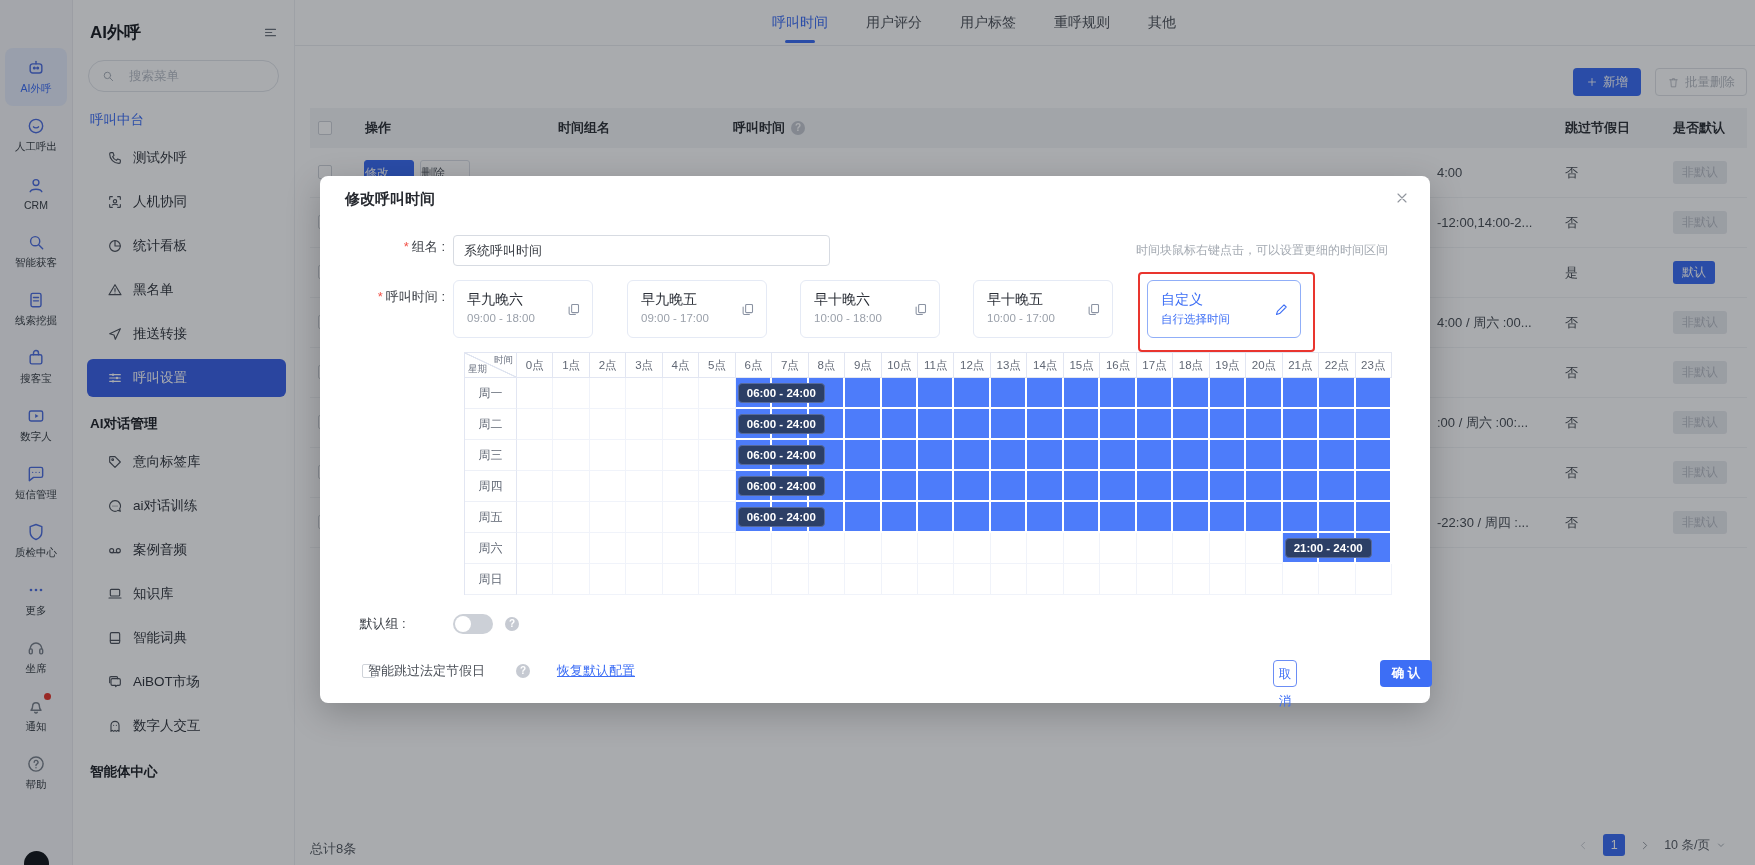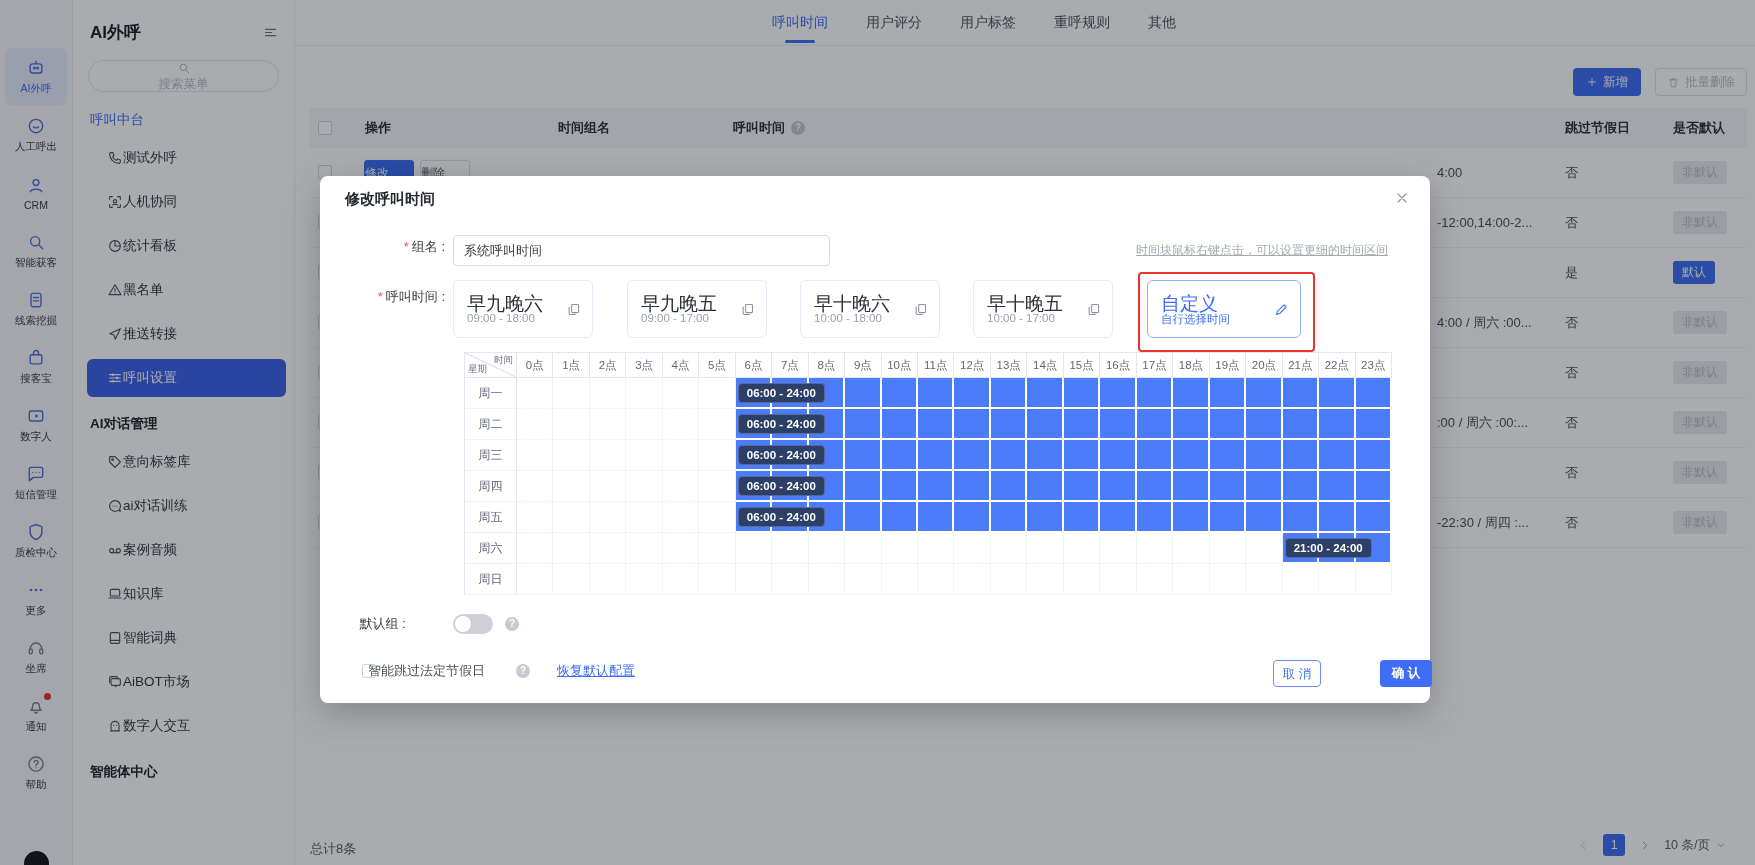--- a/index.html
+++ b/index.html
@@ -16,25 +16,25 @@
   .rail-item.active{background:#e7edfc;}
   .rail-item.active .rlb{color:#3d6ef5;}
   .rdot{position:absolute;top:7px;right:16px;width:7px;height:7px;border-radius:50%;background:#e6382e;}
   .rail-avatar{position:absolute;bottom:-11px;left:24px;width:25px;height:25px;border-radius:50%;background:#15181d;}
 
   
   .sidebar{position:absolute;left:73px;top:0;bottom:0;width:222px;background:#fff;border-right:1px solid #eef0f3;z-index:1;box-sizing:border-box;}
   .sb-head{display:flex;align-items:center;justify-content:space-between;padding:21px 16px 10px 17px;}
   .sb-title{font-size:17px;font-weight:bold;color:#1c1f24;}
   .sb-collapse{font-size:15px;color:#6f757e;cursor:pointer;}
-  .sb-search{margin:6px 15px 4px;height:30px;border:1px solid #e2e5ea;border-radius:16px;display:flex;align-items:center;gap:1px;padding:0 12px;color:#b9bec7;font-size:12.5px;flex-direction:column;}
+  .sb-search{margin:6px 15px 4px;height:30px;border:1px solid #e2e5ea;border-radius:16px;display:flex;align-items:center;gap:14px;padding:0 12px;color:#b9bec7;font-size:12.5px;}
   .sb-search .ic{font-size:14px;color:#aab0b9;}
   .sb-sec{padding:15px 17px 7px;font-size:13.5px;color:#23262b;font-weight:bold;}
   .sb-sec.accent{color:#3d6ef5;font-weight:normal;}
-  .sb-item{height:44px;display:flex;align-items:center;padding-left:34px;font-size:13.5px;color:#33373e;cursor:pointer;}
+  .sb-item{height:44px;display:flex;align-items:center;gap:10px;padding-left:34px;font-size:13.5px;color:#33373e;cursor:pointer;}
   .sb-item .ic{font-size:16px;color:#4d525b;}
   .sb-item.active{height:38px;margin:3px 8px 3px 14px;padding-left:20px;background:#3d63e8;color:#fff;border-radius:6px;}
   .sb-item.active .ic{color:#fff;}
 
   
   .main{position:absolute;left:295px;right:0;top:0;bottom:0;background:#fff;z-index:1;}
   .tabbar{height:45px;border-bottom:1px solid #ebedf0;display:flex;align-items:stretch;padding-left:477px;gap:38px;font-size:14px;color:#4e5259;}
   .tab{position:relative;display:flex;align-items:center;cursor:pointer;white-space:nowrap;}
   .tab.active{color:#3d6ef5;}
   .tab.active::after{content:"";position:absolute;left:50%;transform:translateX(-50%);bottom:2px;width:30px;height:3px;border-radius:2px;background:#3d6ef5;}
@@ -71,23 +71,23 @@
   .overlay{position:absolute;inset:0;background:rgba(10,14,22,0.35);z-index:40;}
   .modal{position:absolute;left:320px;top:176px;width:1110px;height:527px;background:#fff;border-radius:8px;box-shadow:0 10px 34px rgba(0,0,0,.22);z-index:50;font-size:13px;}
   .m-title{position:absolute;left:25px;top:14px;font-size:15px;font-weight:bold;color:#25282e;}
   .m-close{position:absolute;right:20px;top:14px;font-size:16px;color:#90959d;cursor:pointer;}
   .f-label{position:absolute;left:0;width:125px;text-align:right;color:#383c43;font-size:13px;}
   .star{color:#f25248;margin-right:3px;}
   .l1{top:62px;}
   .l2{top:112px;}
   .l3{top:439px;text-align:center;}
   .m-input{position:absolute;left:133px;top:59px;width:365px;height:29px;border:1px solid #d7dbe2;border-radius:4px;line-height:29px;padding-left:10px;color:#383c43;box-sizing:content-box;cursor:text;}
-  .m-hint{position:absolute;right:42px;top:66px;font-size:12px;color:#a3a9b1;text-decoration:underline;}
+  .m-hint{position:absolute;right:42px;top:66px;font-size:12px;color:#a3a9b1;}
   .pcard{position:absolute;top:104px;height:58px;border:1px solid #e5eaf5;border-radius:6px;background:#fff;box-sizing:border-box;cursor:pointer;}
-  .pcard .c-name{position:absolute;left:13px;top:10px;font-size:19px;color:#2c3038;}
+  .pcard .c-name{position:absolute;left:13px;top:10px;font-size:14px;color:#2c3038;}
   .pcard .c-time{position:absolute;left:13px;top:31px;font-size:11.5px;color:#9aa0aa;}
   .pcard .c-ic{position:absolute;right:11px;top:21px;font-size:15px;color:#8b93a3;}
   .pcard.sel{border-color:#90aef8;}
   .pcard.sel .c-name,.pcard.sel .c-time{color:#3d6ef5;}
   .pcard.sel .c-ic{color:#3d6ef5;}
   .red-box{position:absolute;left:818px;top:96px;width:173px;height:76px;border:2px solid #e9352e;border-radius:4px;pointer-events:none;z-index:5;}
   .sched{position:absolute;left:144px;top:176px;width:927px;height:242px;display:grid;grid-template-columns:52px repeat(24,1fr);grid-template-rows:25px repeat(7,31px);border-top:1px solid #e2e6f2;border-left:1px solid #e2e6f2;background:#fff;box-sizing:content-box;}
   .gcell{border-right:1px solid #e2e6f2;border-bottom:1px solid #e2e6f2;}
   .ghead{display:flex;align-items:center;justify-content:center;font-size:11.5px;color:#606774;white-space:nowrap;}
   .gday{display:flex;align-items:center;justify-content:center;font-size:12px;color:#606774;border-right:1px solid #e2e6f2;border-bottom:1px solid #edf0f7;}
@@ -98,21 +98,21 @@
   .gc.gfill{background:#4d7cfa;border-right:2px solid #fff;border-bottom:2px solid #fff;}
   .gbadge{position:absolute;height:20px;line-height:18px;padding:0 8px;background:#2c3f66;border:1px solid #56699a;color:#fff;font-size:11.5px;font-weight:bold;border-radius:4px;white-space:nowrap;box-sizing:border-box;z-index:3;cursor:context-menu;}
   .toggle{position:absolute;left:133px;top:438px;width:40px;height:20px;border-radius:10px;background:#ccd0d7;cursor:pointer;}
   .toggle .knob{position:absolute;left:2px;top:2px;width:16px;height:16px;border-radius:50%;background:#fff;}
   .q1{position:absolute;left:185px;top:441px;cursor:pointer;}
   .m-cb{left:42px;top:488px;cursor:pointer;}
   .skip-label{position:absolute;left:48px;top:486px;font-size:13px;color:#4a4f57;}
   .q2{position:absolute;left:196px;top:488px;cursor:pointer;}
   .restore{position:absolute;left:237px;top:486px;font-size:13px;color:#3d6ef5;text-decoration:underline;cursor:pointer;}
   .btn{position:absolute;top:484px;height:27px;line-height:27px;text-align:center;border-radius:4px;font-size:12.5px;cursor:pointer;box-sizing:border-box;}
-  .btn.cancel{left:953px;width:48px;background:#fff;border:1px solid #6b8df5;color:#3d6ef5;}
+  .btn.cancel{left:953px;width:24px;background:#fff;border:1px solid #6b8df5;color:#3d6ef5;}
   .btn.confirm{left:1016px;width:52px;background:#3d6ef5;color:#fff;font-weight:bold;margin-left:44px;}
 </style>
 </head>
 <body>
 
 <div class="stage">
 
   <aside class="rail">
     <div id="rail-items">
         <div class="rail-item active">

